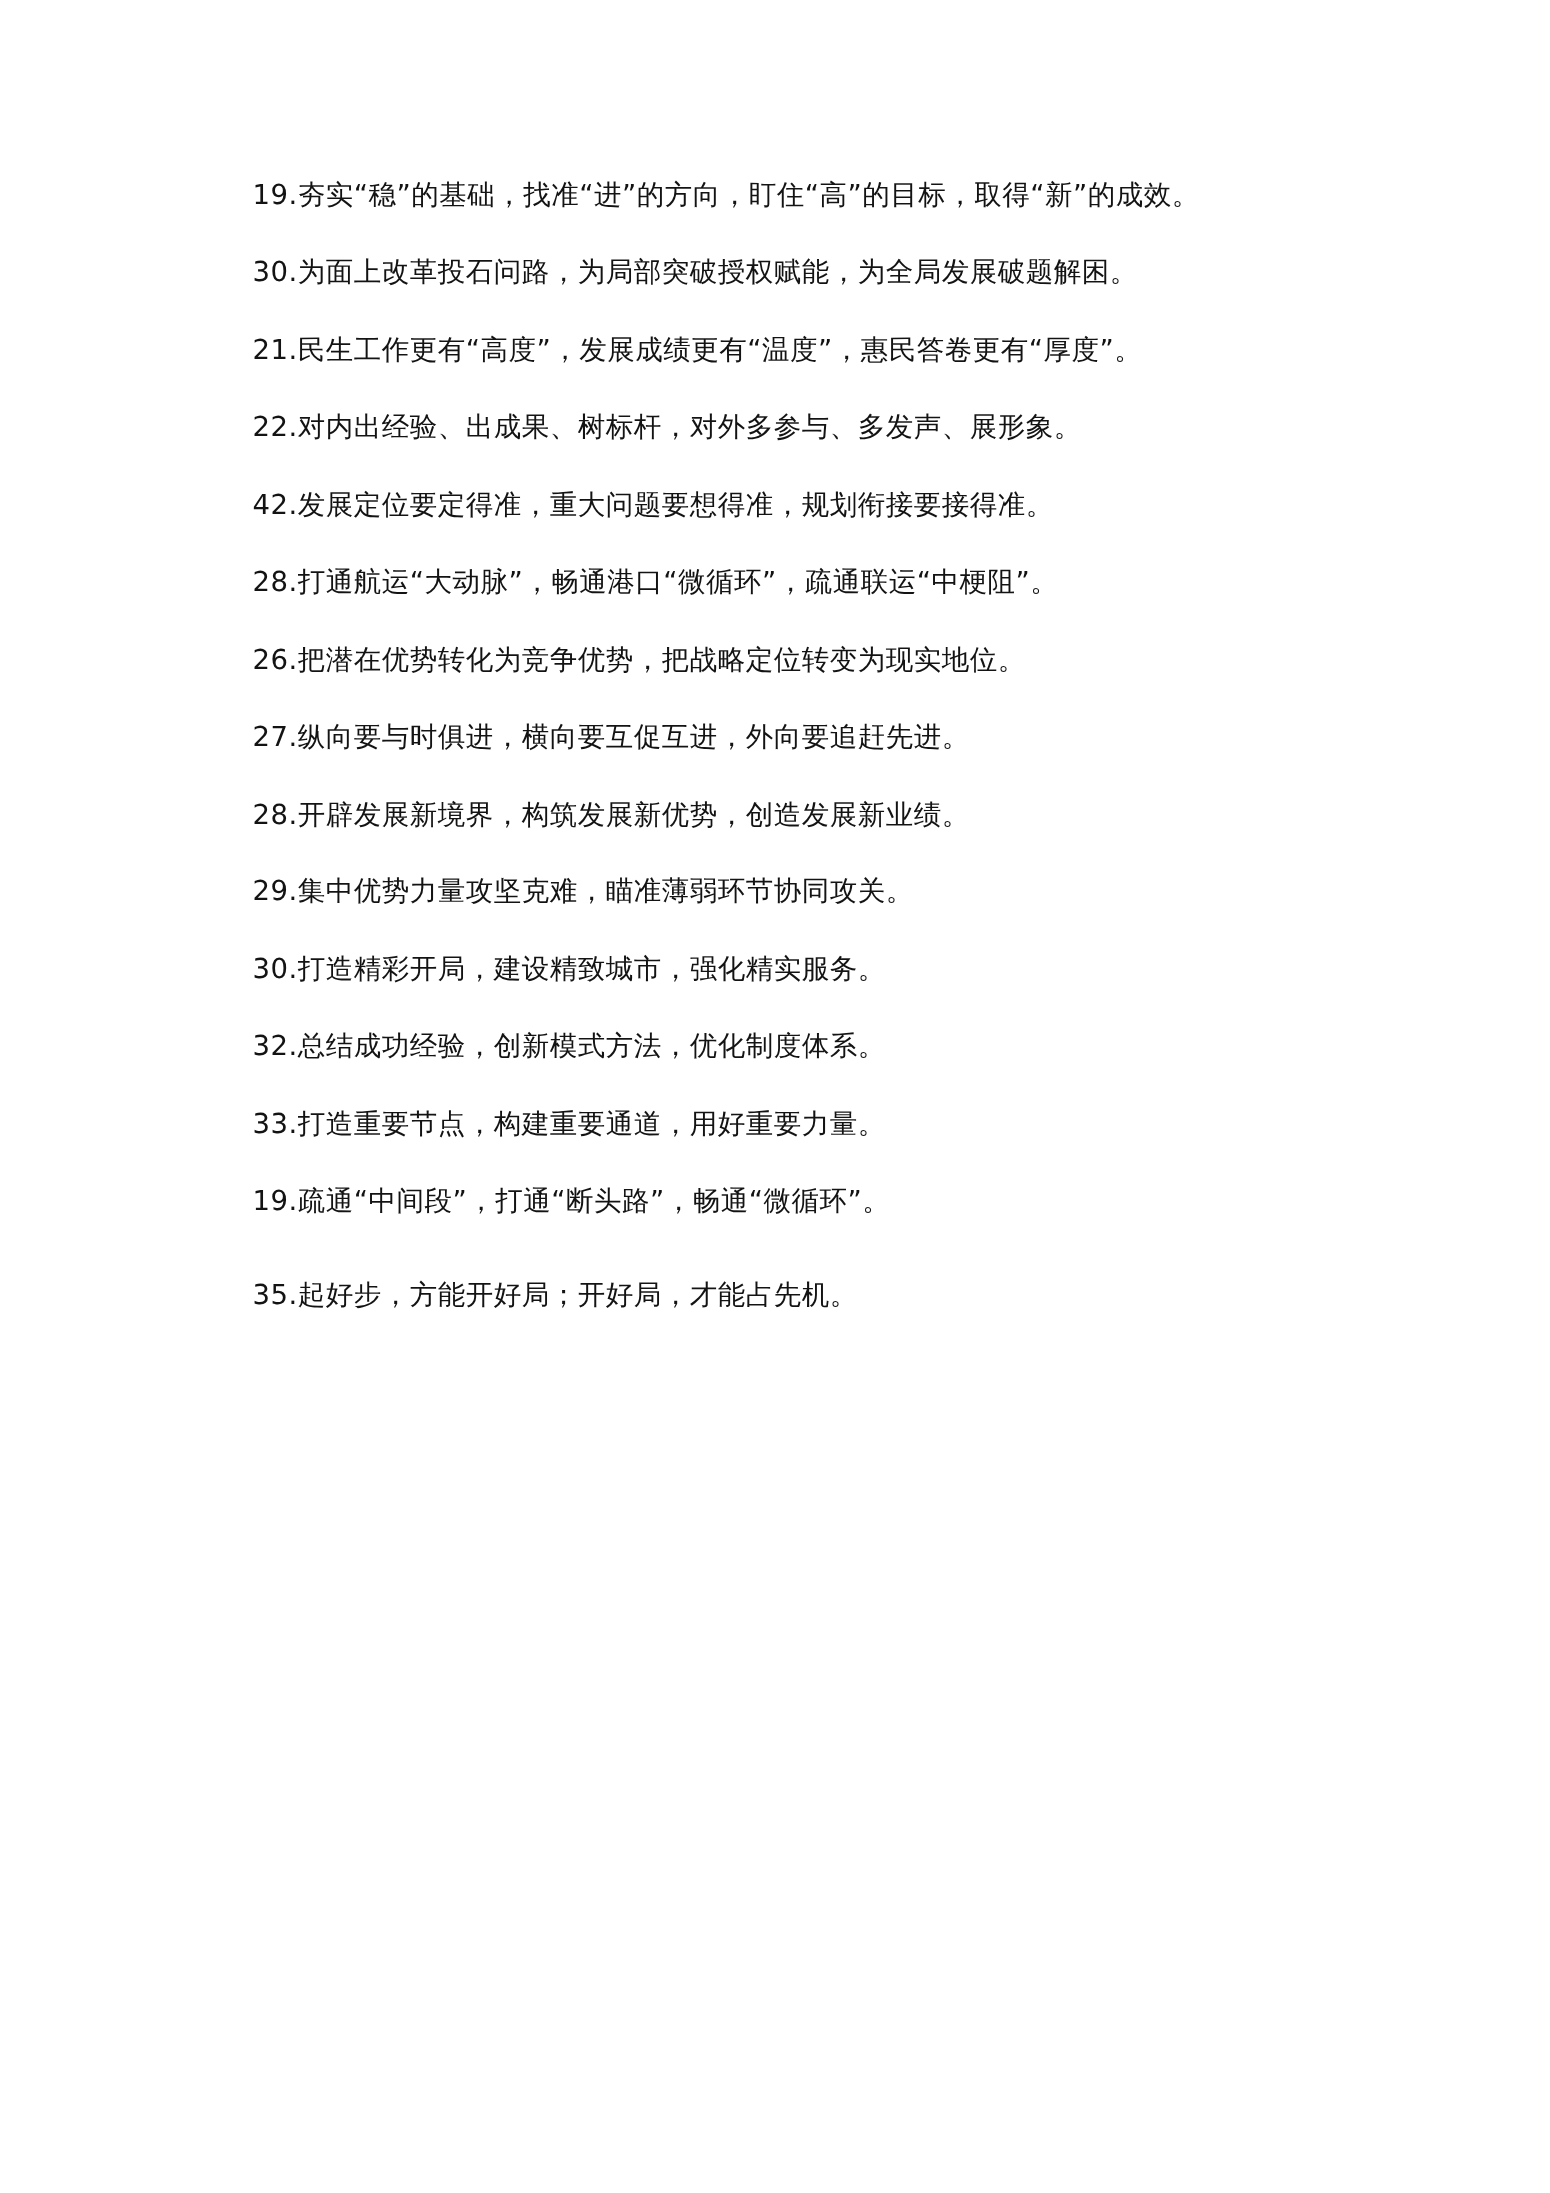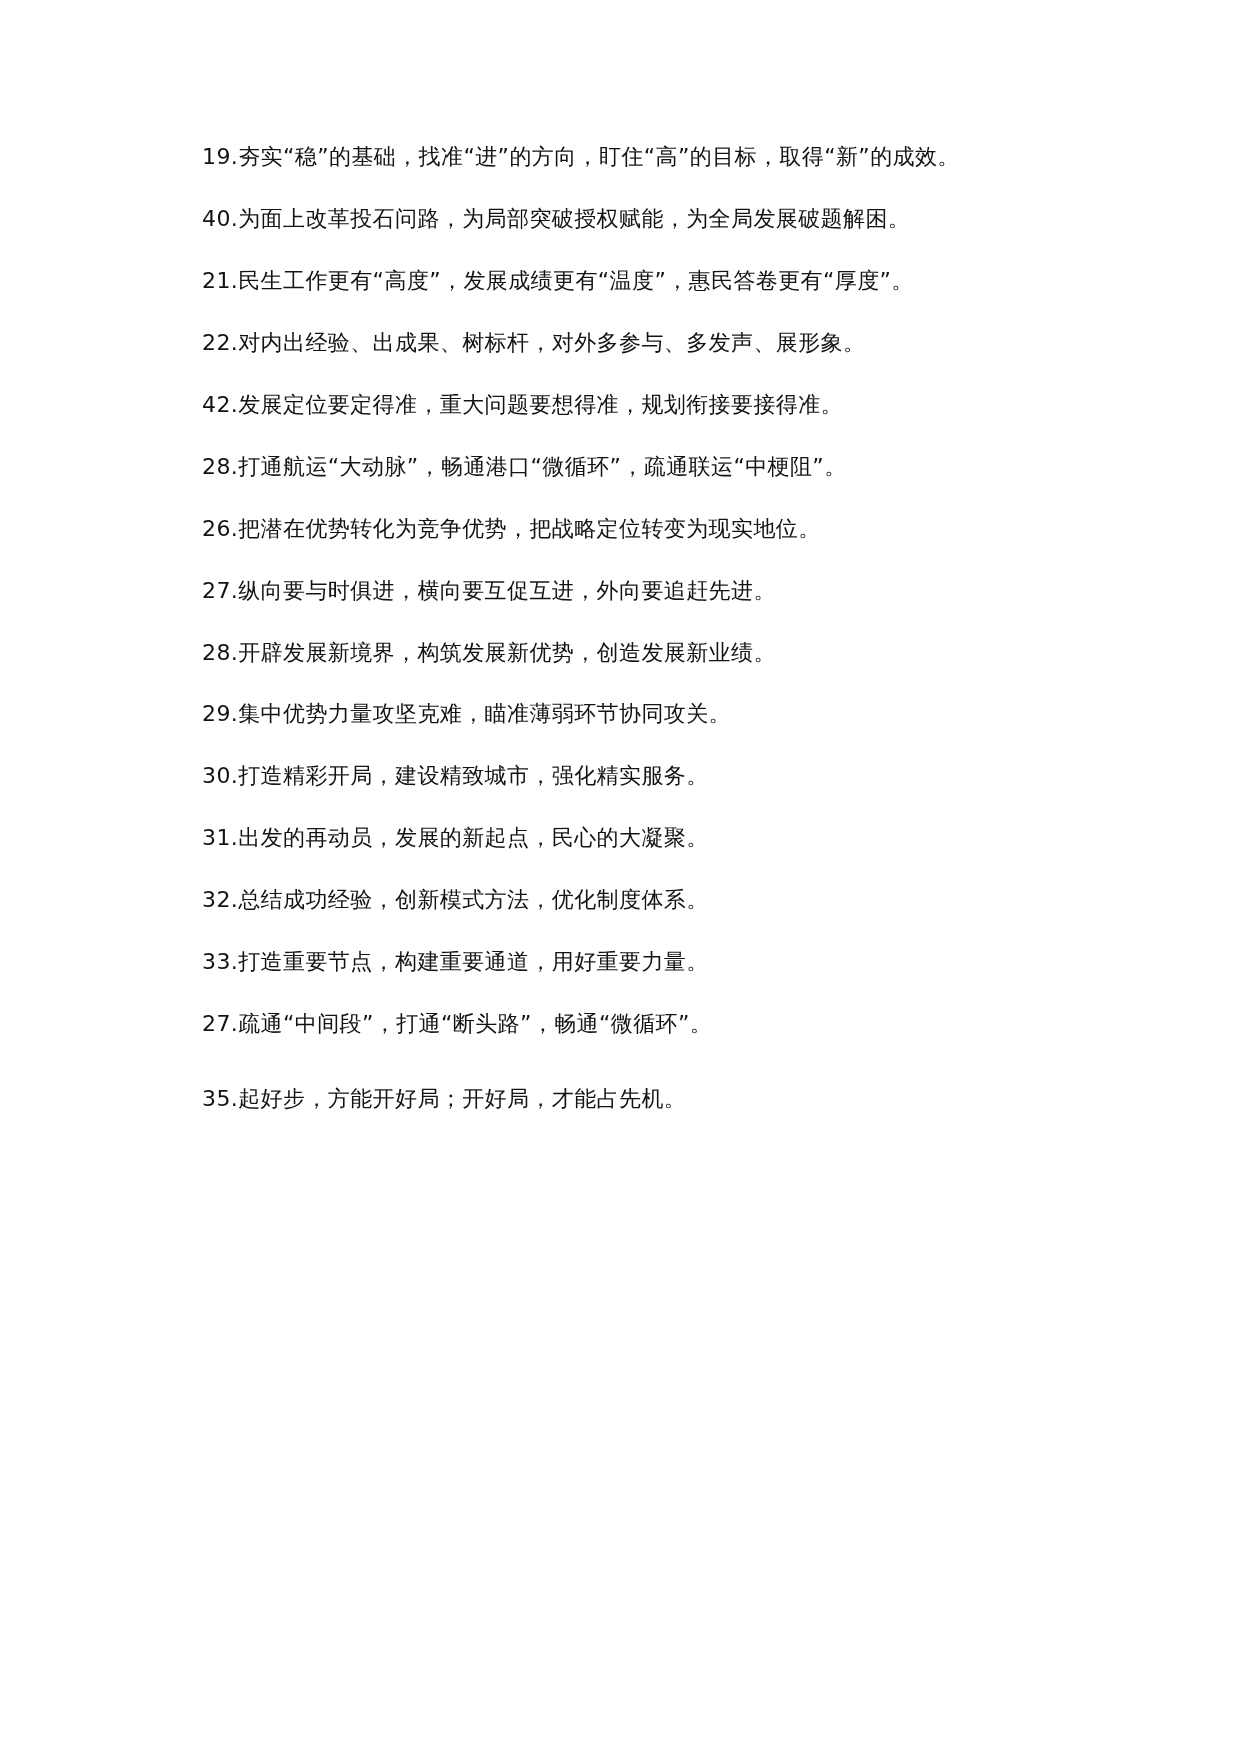--- a/index.html
+++ b/index.html
@@ -39,29 +39,28 @@
     margin-bottom: 0;
     margin-top: 41px;
   }
 </style>
 </head>
 <body>
 
 <div class="page">
   <div class="doc-body">
     <p class="para">19.夯实“稳”的基础，找准“进”的方向，盯住“高”的目标，取得“新”的成效。</p>
-    <p class="para">40.为面上改革投石问路，为局部突破授权赋能，为全局发展破题解困。</p>
+    <p class="para">30.为面上改革投石问路，为局部突破授权赋能，为全局发展破题解困。</p>
     <p class="para">21.民生工作更有“高度”，发展成绩更有“温度”，惠民答卷更有“厚度”。</p>
     <p class="para">22.对内出经验、出成果、树标杆，对外多参与、多发声、展形象。</p>
     <p class="para">42.发展定位要定得准，重大问题要想得准，规划衔接要接得准。</p>
     <p class="para">28.打通航运“大动脉”，畅通港口“微循环”，疏通联运“中梗阻”。</p>
     <p class="para">26.把潜在优势转化为竞争优势，把战略定位转变为现实地位。</p>
     <p class="para">27.纵向要与时俱进，横向要互促互进，外向要追赶先进。</p>
     <p class="para">28.开辟发展新境界，构筑发展新优势，创造发展新业绩。</p>
     <p class="para">29.集中优势力量攻坚克难，瞄准薄弱环节协同攻关。</p>
     <p class="para">30.打造精彩开局，建设精致城市，强化精实服务。</p>
-    <p class="para">31.出发的再动员，发展的新起点，民心的大凝聚。</p>
     <p class="para">32.总结成功经验，创新模式方法，优化制度体系。</p>
     <p class="para">33.打造重要节点，构建重要通道，用好重要力量。</p>
-    <p class="para">27.疏通“中间段”，打通“断头路”，畅通“微循环”。</p>
+    <p class="para">19.疏通“中间段”，打通“断头路”，畅通“微循环”。</p>
     <p class="para">35.起好步，方能开好局；开好局，才能占先机。</p>
   </div>
 </div>
 
 </body></html>

